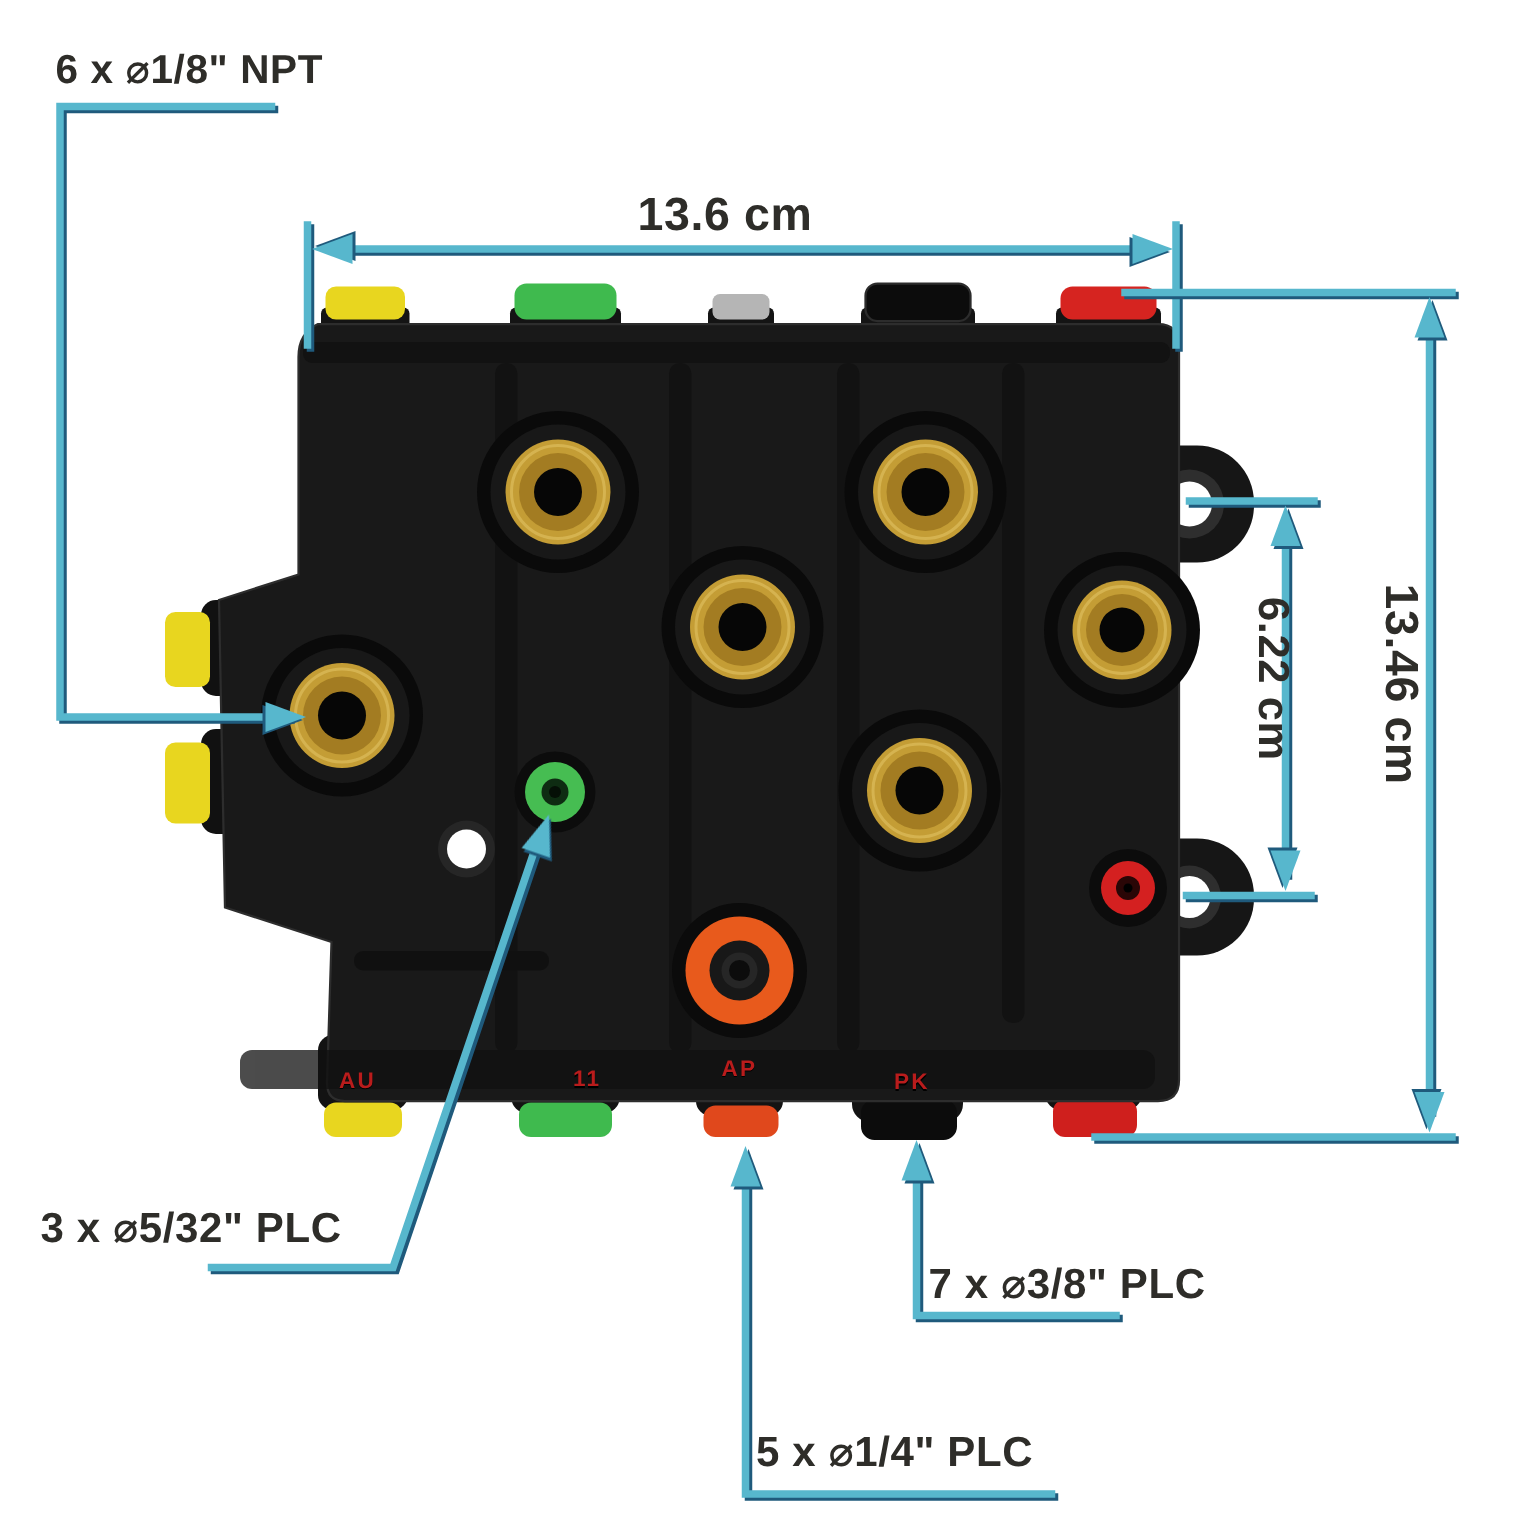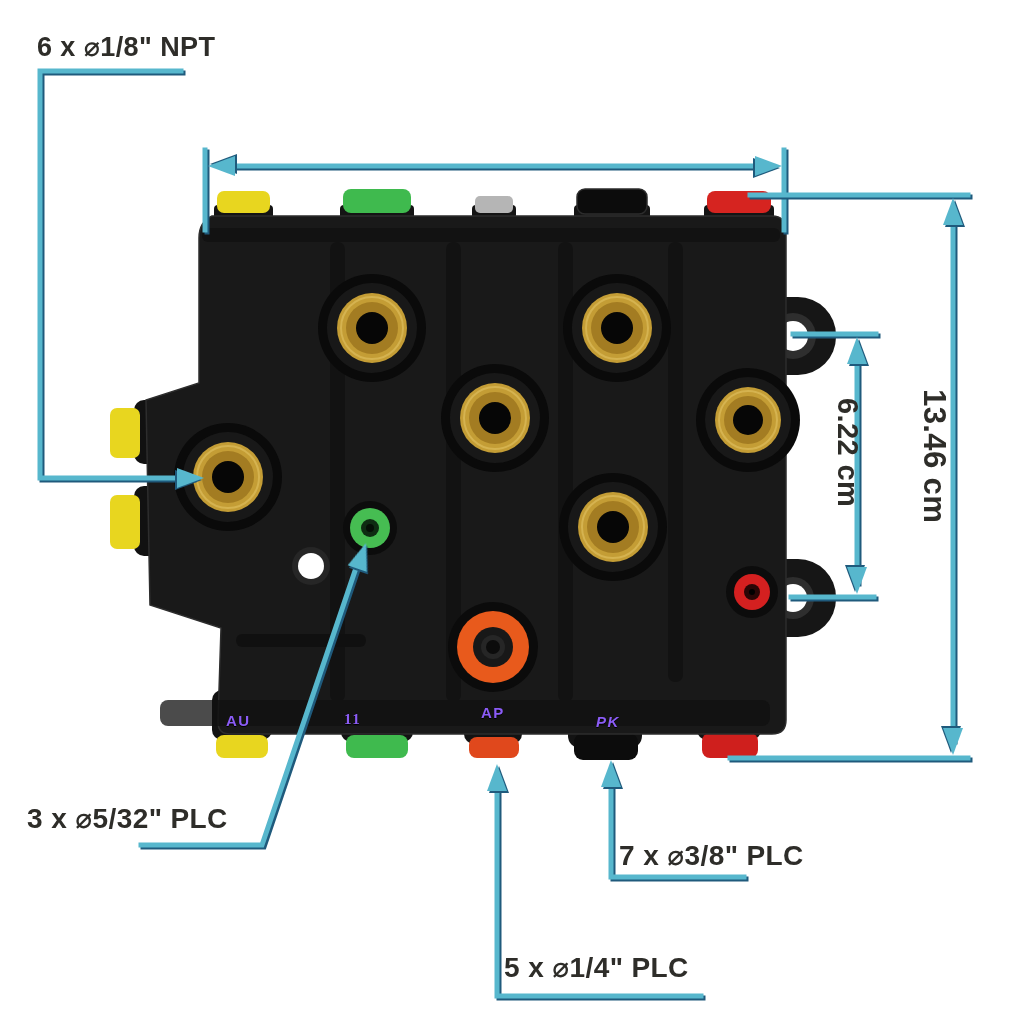--- a/index.html
+++ b/index.html
@@ -1,21 +1,21 @@
 <!DOCTYPE html>
 <html><head>
 <meta charset="utf-8">
 <style>
   html,body{margin:0;padding:0;background:#ffffff;}
   #stage{position:relative;width:1024px;height:1024px;background:#ffffff;overflow:hidden;
          font-family:"Liberation Sans","DejaVu Sans",sans-serif;}
   svg{position:absolute;left:0;top:0;}
   .lbl{position:absolute;font-weight:700;color:#2e2d29;white-space:nowrap;letter-spacing:.4px;}
   .rot{transform:rotate(90deg);transform-origin:0 0;}
-  .portcode{position:absolute;font-weight:700;font-size:15px;color:#8b5cf6;letter-spacing:1.5px;
+  .portcode{position:absolute;font-weight:700;font-size:15px;color:#b91c1c;letter-spacing:1.5px;
             text-shadow:0 1px 0 #000;}
   .cy{stroke:#57b7cd;stroke-width:5;fill:none;stroke-linecap:square;
       filter:drop-shadow(2px 2px 0px #1f5a7c);}
   .cyf{fill:#57b7cd;stroke:none;filter:drop-shadow(2px 2px 0px #1f5a7c);}
 </style>
 </head>
 <body>
 
 <div id="stage">
 
@@ -196,28 +196,29 @@
   </g>
 
   <g>
     <path class="cy" d="M744,877 H611 V778"></path>
     <use href="#arrowU" class="cyf" transform="translate(611,760)"></use>
   </g>
 </svg>
 
   <div class="lbl" style="left:37px;top:31px;font-size:27px;">6 x ⌀1/8" NPT</div>
 
+  <div class="lbl" style="left:425px;top:125px;font-size:31px;">13.6 cm</div>
 
   <div class="lbl rot" style="left:952px;top:389px;font-size:31px;">13.46 cm</div>
 
   <div class="lbl rot" style="left:864px;top:398px;font-size:29px;">6.22 cm</div>
 
   <div class="lbl" style="left:27px;top:802px;font-size:28px;">3 x ⌀5/32" PLC</div>
 
   <div class="lbl" style="left:619px;top:839px;font-size:28px;">7 x ⌀3/8" PLC</div>
 
   <div class="lbl" style="left:504px;top:951px;font-size:28px;">5 x ⌀1/4" PLC</div>
 
   <div class="portcode" style="left:226px;top:712px;">AU</div>
-  <div class="portcode" style="left:344px;top:711px;font-family:Liberation Serif, serif;">11</div>
+  <div class="portcode" style="left:382px;top:711px;">11</div>
   <div class="portcode" style="left:481px;top:704px;">AP</div>
-  <div class="portcode" style="left:596px;top:713px;font-style:italic;">PK</div>
+  <div class="portcode" style="left:596px;top:713px;">PK</div>
 </div>
 
 </body></html>

